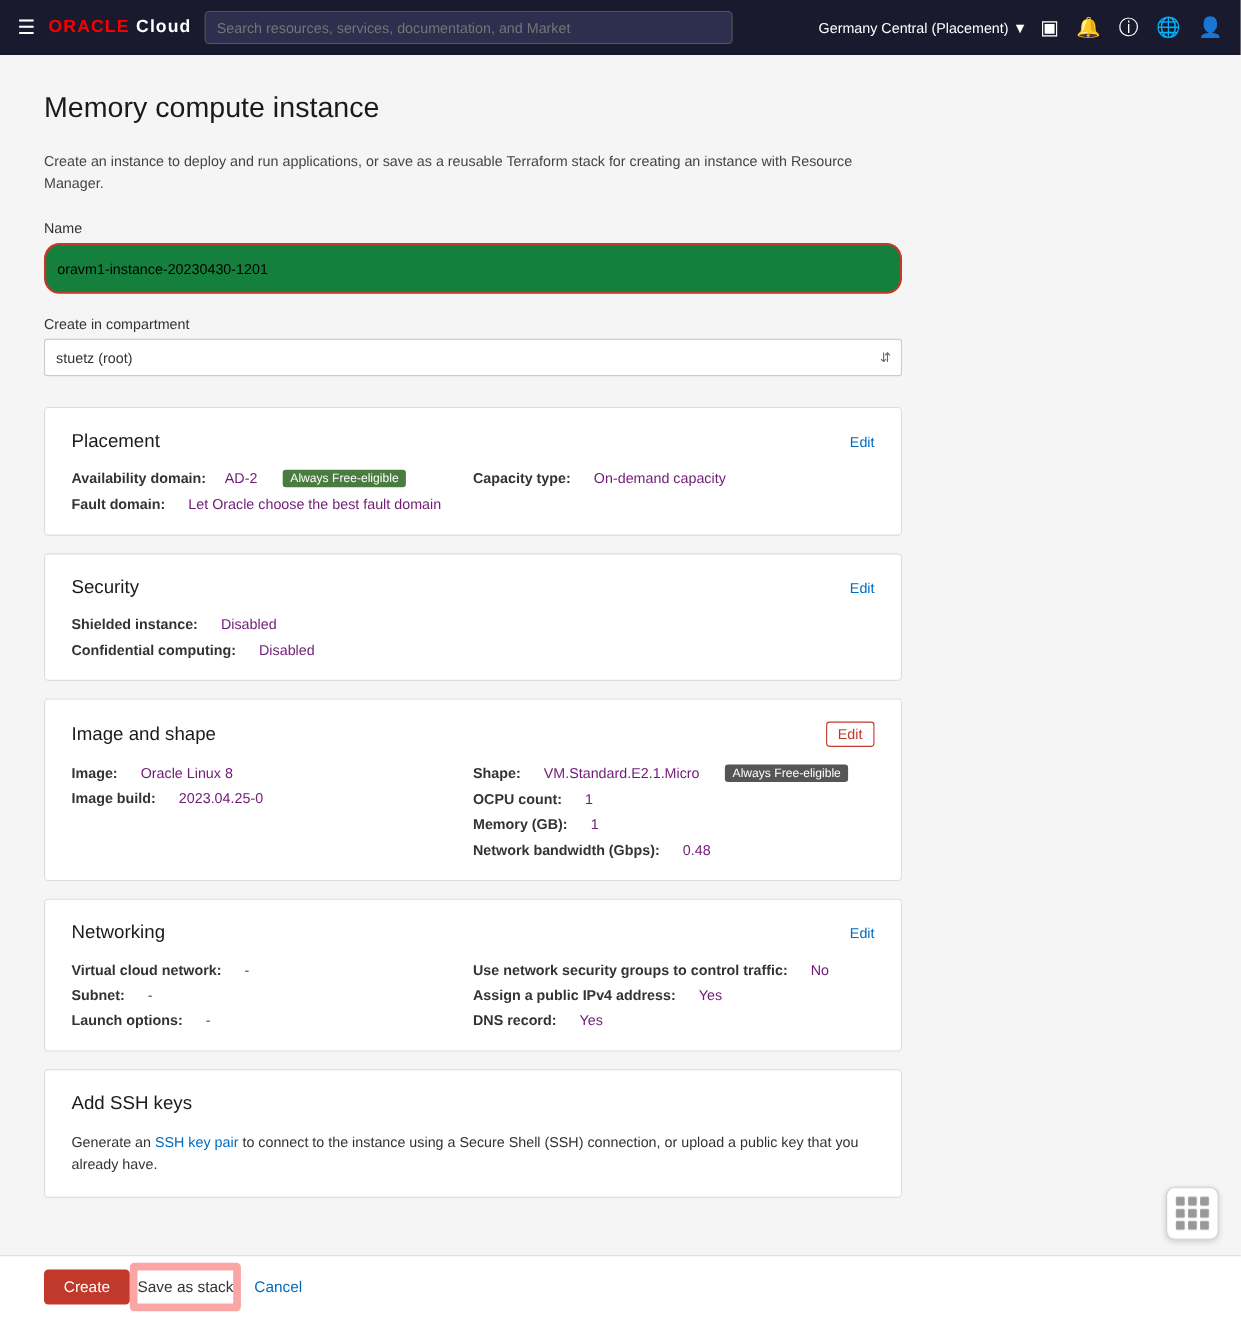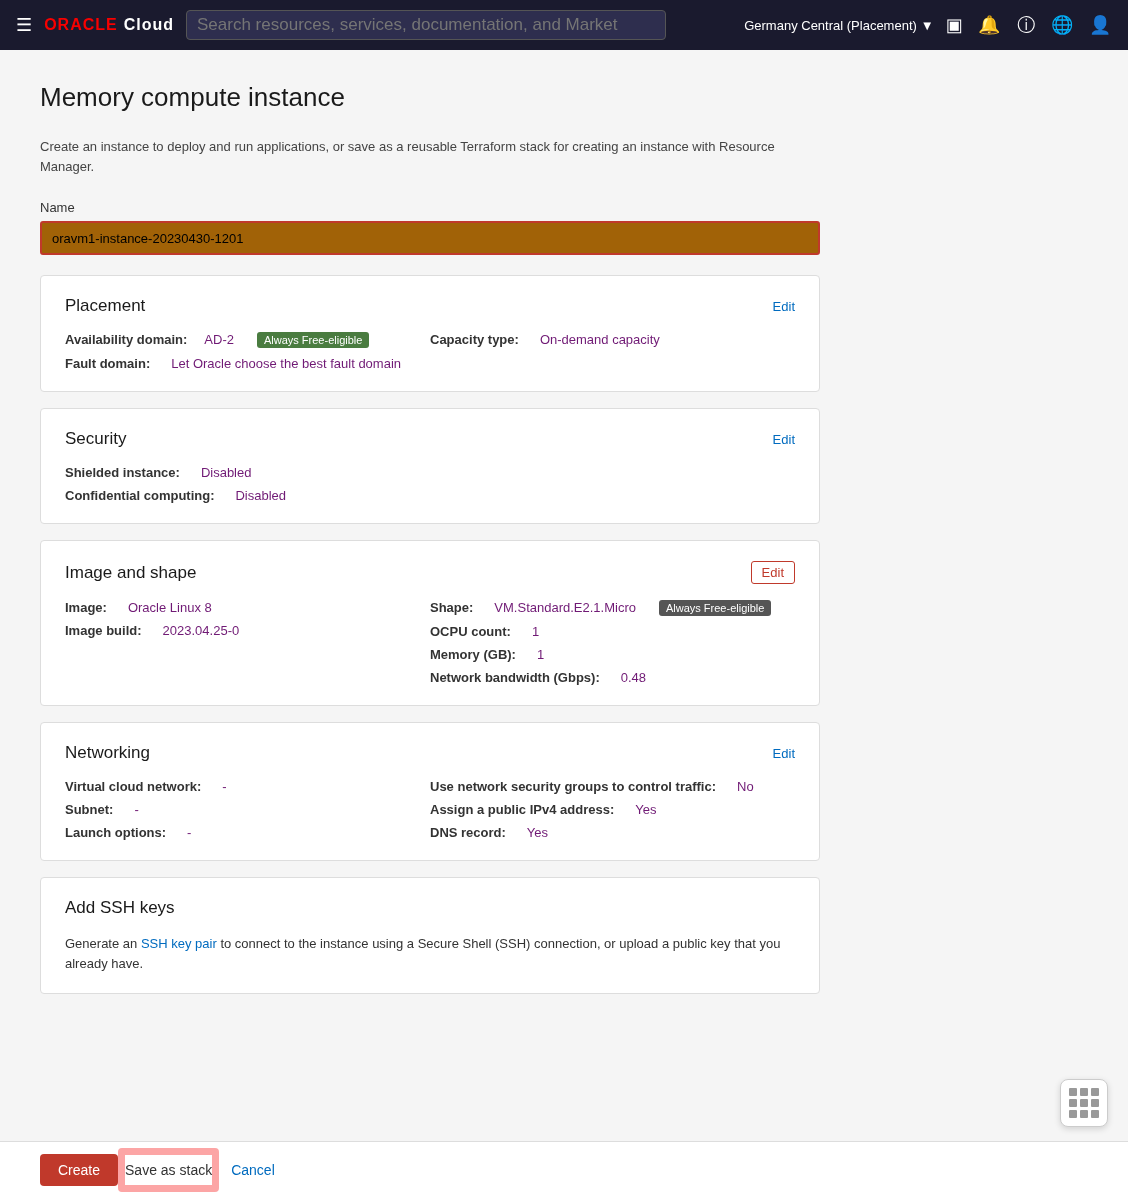--- a/index.html
+++ b/index.html
@@ -48,21 +48,21 @@
       color: #ccc;
       font-size: 13px;
       display: flex;
       align-items: center;
     }
     .topnav-search input {
       background: transparent;
       border: none;
       outline: none;
       color: #ccc;
-      font-size: 17px;
+      font-size: 13px;
       width: 100%;
     }
     .topnav-region {
       color: #fff;
       font-size: 13px;
       display: flex;
       align-items: center;
       gap: 4px;
       cursor: pointer;
       margin-left: auto;
@@ -107,27 +107,27 @@
       margin-bottom: 6px;
     }
 
     .name-input-wrapper {
       position: relative;
       display: inline-block;
       margin-bottom: 20px;
     }
     .name-input-box {
       width: 780px;
-      height: 34px;
+      height: 46px;
       border: 2px solid #c0392b;
-      border-radius: 3px;
+      border-radius: 14px;
       padding: 0 10px;
       font-size: 13px;
       outline: none;
-      background: #a16207;
+      background: #15803d;
     }
 
     .select-wrapper {
       position: relative;
       width: 780px;
       margin-bottom: 28px;
     }
     .select-field {
       width: 100%;
       height: 34px;
@@ -342,20 +342,29 @@
 
   <p class="description">Create an instance to deploy and run applications, or save as a reusable Terraform stack for creating an instance with Resource Manager.</p>
 
   
   <div class="field-label">Name</div>
   <div class="name-input-wrapper">
     <input type="text" class="name-input-box" value="oravm1-instance-20230430-1201" style="">
   </div>
 
   
+  <div style="margin-bottom:6px;">
+    <div class="field-label">Create in compartment</div>
+    <div class="select-wrapper">
+      <select class="select-field">
+        <option>stuetz (root)</option>
+      </select>
+      <span class="select-arrow">⇵</span>
+    </div>
+  </div>
 
   
   <div class="section-card">
     <div class="section-header">
       <span class="section-title">Placement</span>
       <a class="edit-link">Edit</a>
     </div>
     <div class="two-col-details">
       <div>
         <div class="detail-pair detail-single">

